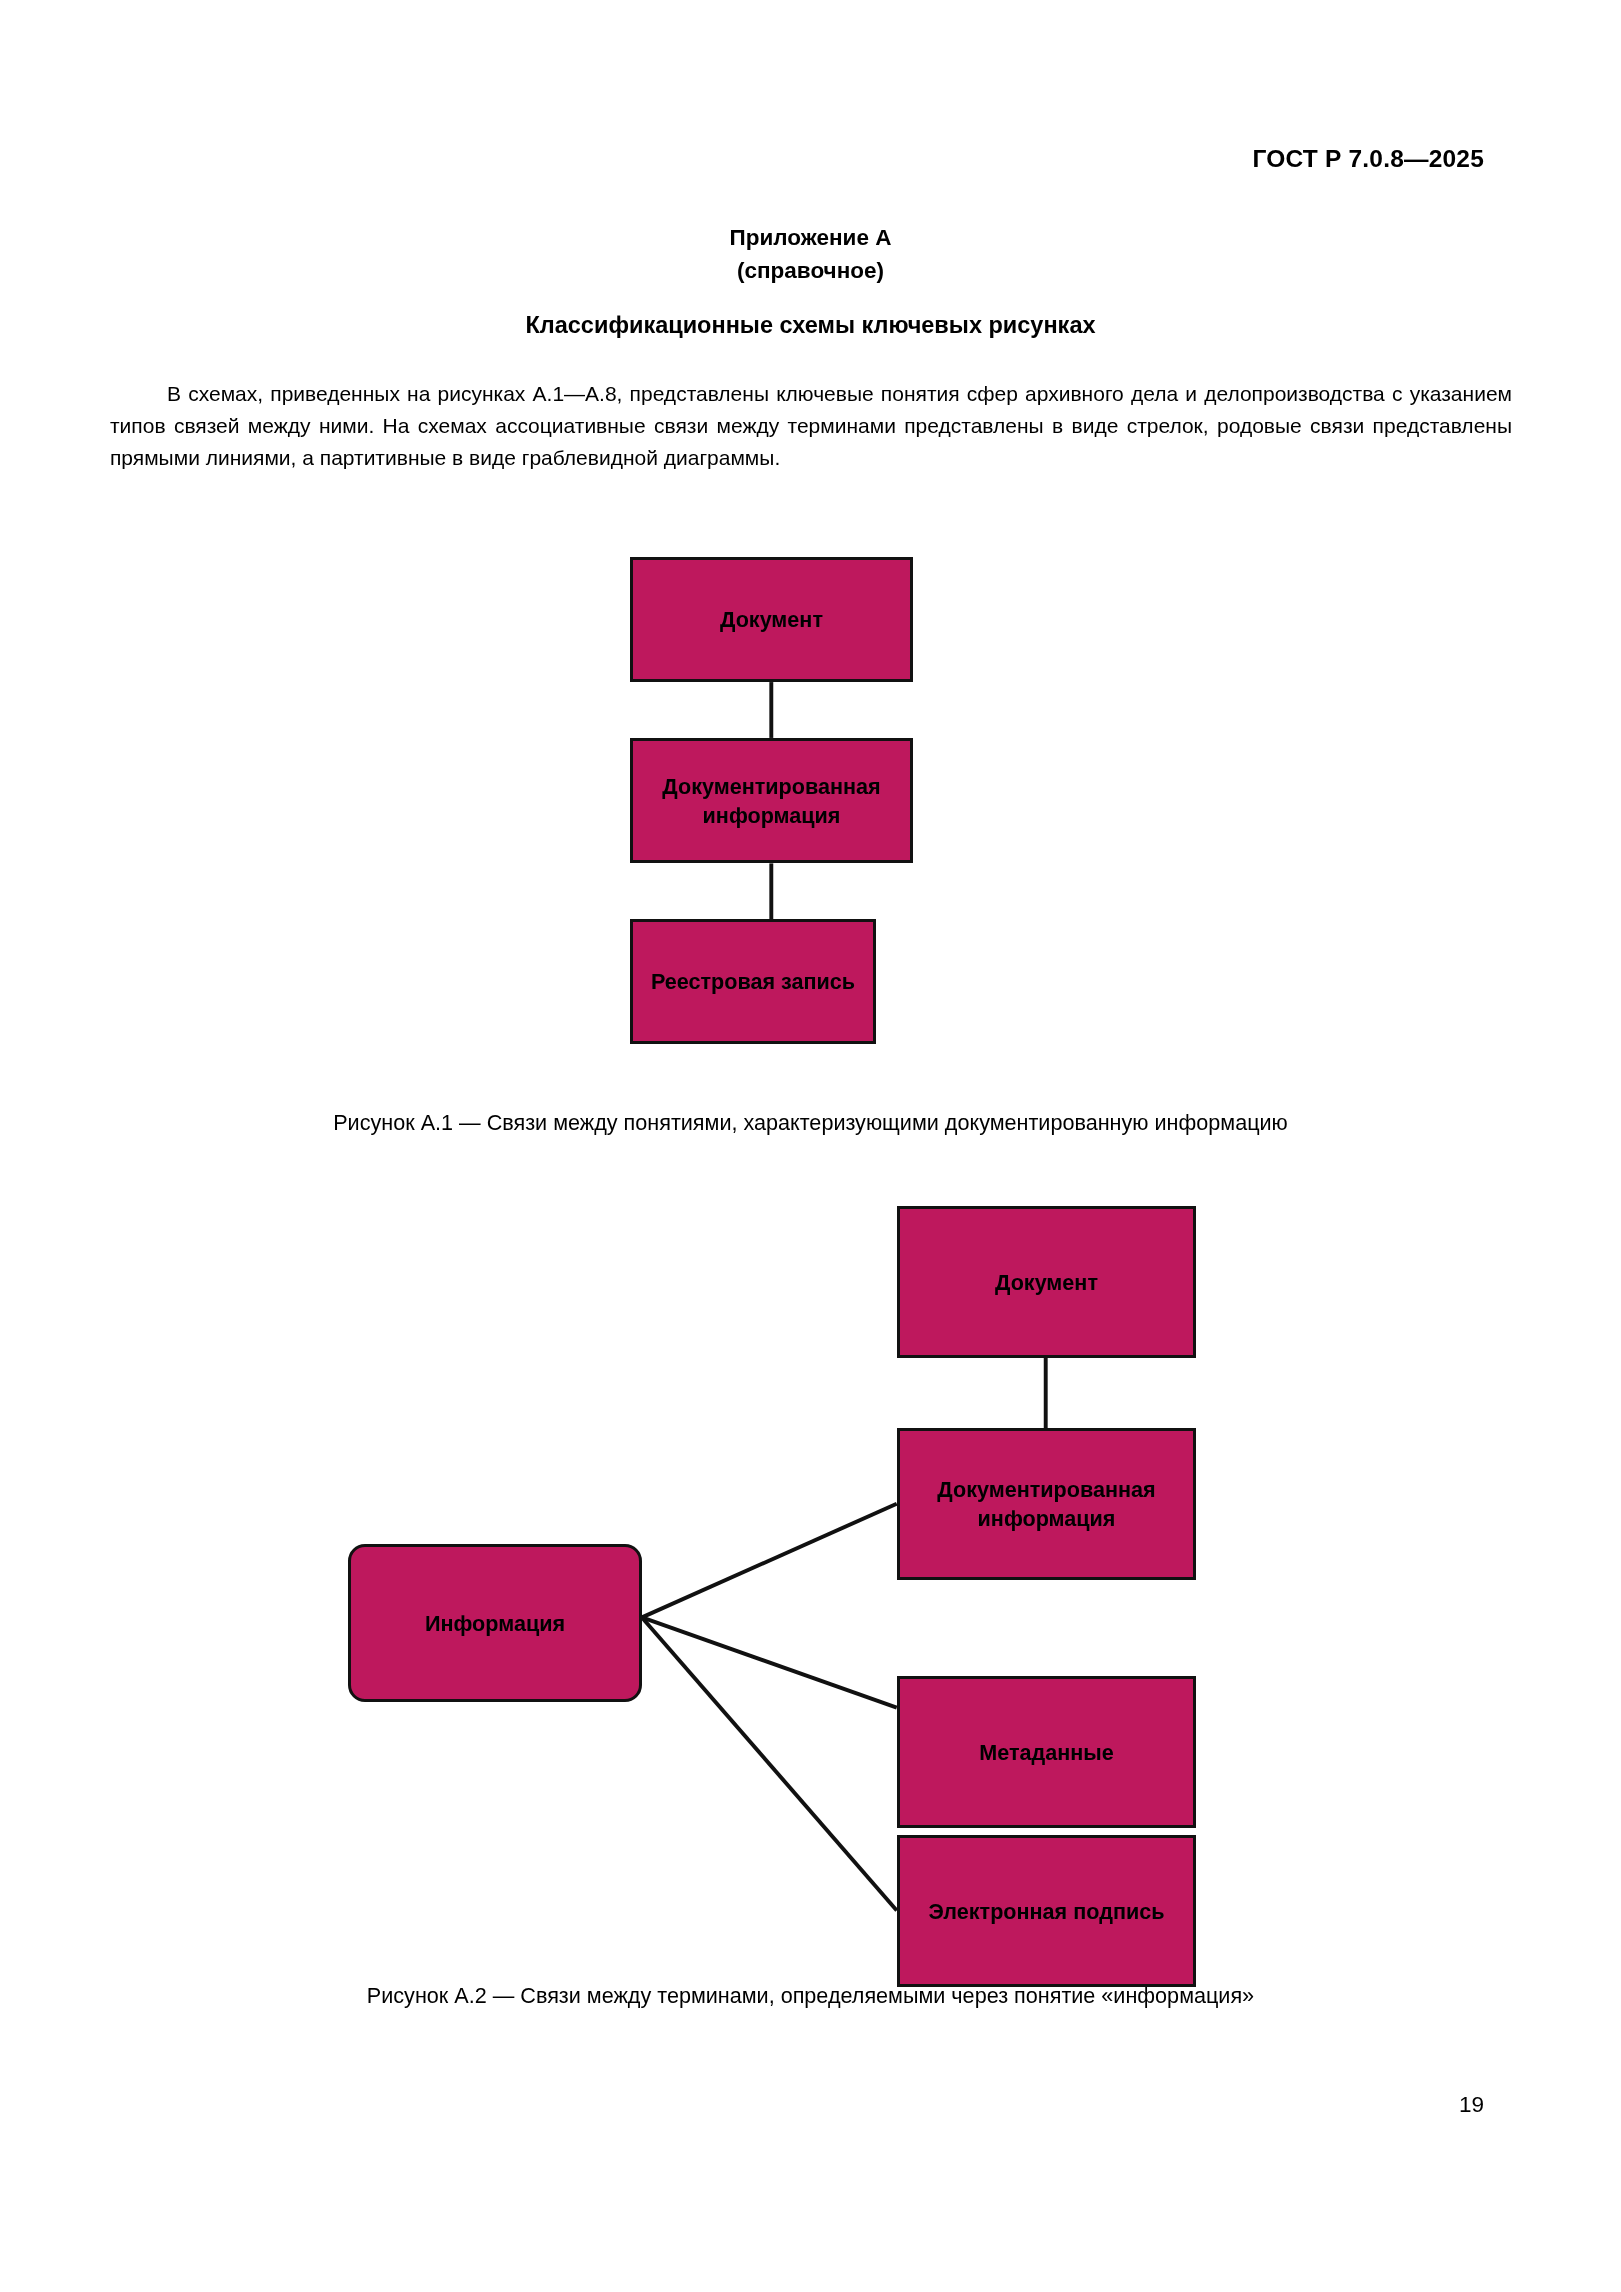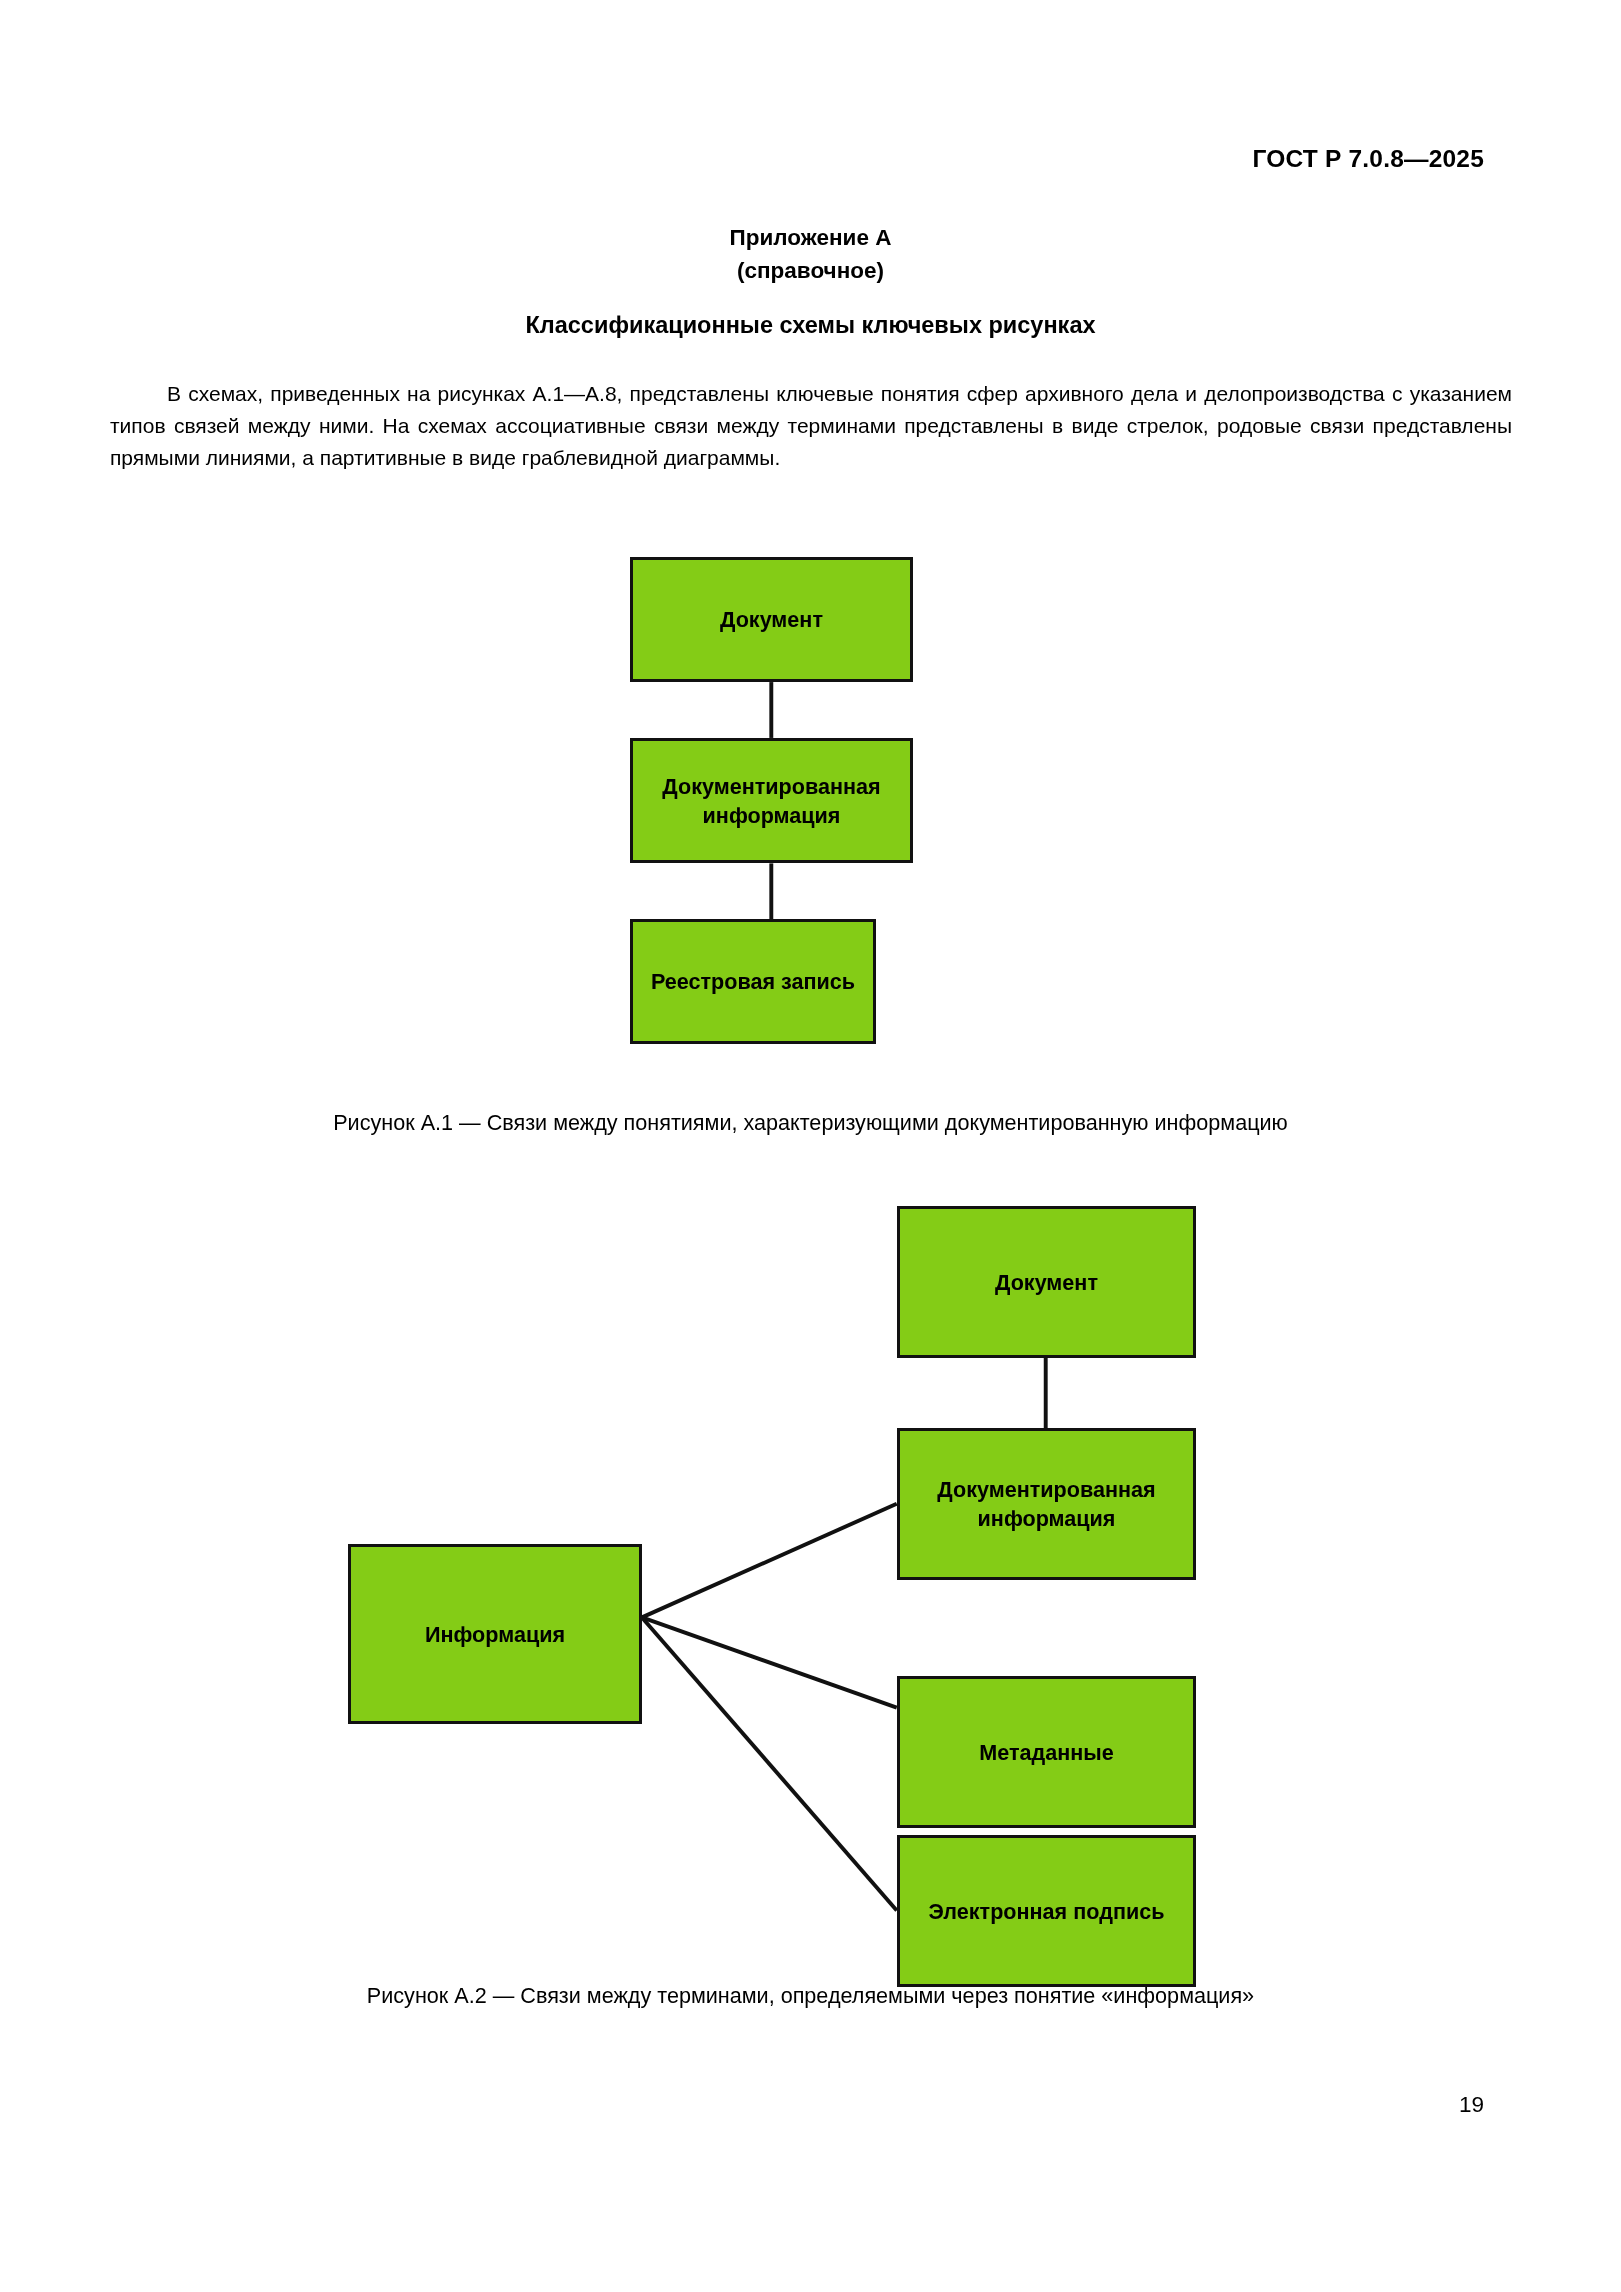--- a/index.html
+++ b/index.html
@@ -68,21 +68,21 @@
     top:2076px;
     font-size:22.5px;
     margin-top:16px;
   }
 
   
   .diagram { position:absolute; }
   .node {
     position:absolute;
     border:3.9px solid #111111;
-    background:#84cc16;
+    background:#be185d;
     box-sizing:border-box;
     display:flex;
     align-items:center;
     justify-content:center;
     text-align:center;
     font-size:21.6px;
     font-weight:bold;
     line-height:29px;
     padding:3.9px 7.8px;
   }
@@ -98,21 +98,21 @@
   #d1-doc      { left:630px; top:557px;  width:283px; height:125px; }
   #d1-docinfo  { left:630px; top:738px;  width:283px; height:125px; }
   #d1-registry { left:630px; top:919px;  width:246px; height:125px; }
 
   
   #diagram-a2 { left:0; top:0; width:1621px; height:2293px; }
   #d2-doc      { left:897px; top:1206px; width:299px; height:152px; }
   #d2-docinfo  { left:897px; top:1428px; width:299px; height:152px; }
   #d2-meta     { left:897px; top:1632px; width:299px; height:152px;margin-top:44px; }
   #d2-esign    { left:897px; top:1835px; width:299px; height:152px; }
-  #d2-info     { left:348px; top:1544px; width:294px; height:180px; }
+  #d2-info     { left:348px; top:1544px; width:294px; height:158px;border-radius:17px; }
 </style>
 </head>
 <body>
 
 <div class="page">
 
   <div class="header-std">ГОСТ Р 7.0.8—2025</div>
 
   <div class="annex-block">
     <span>Приложение А</span>

